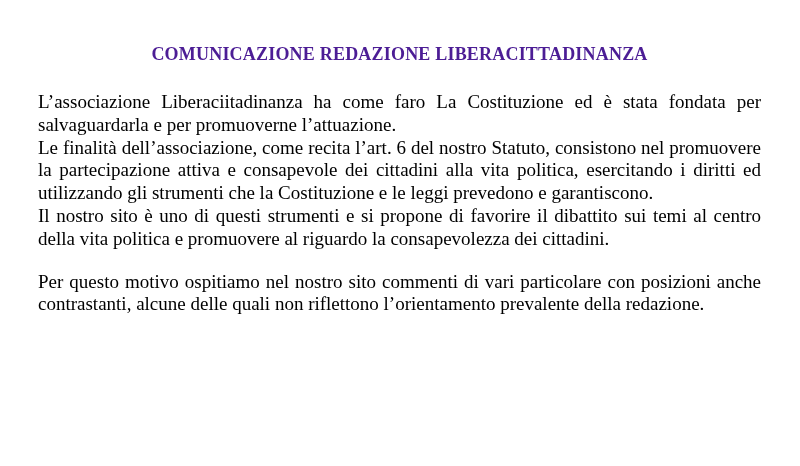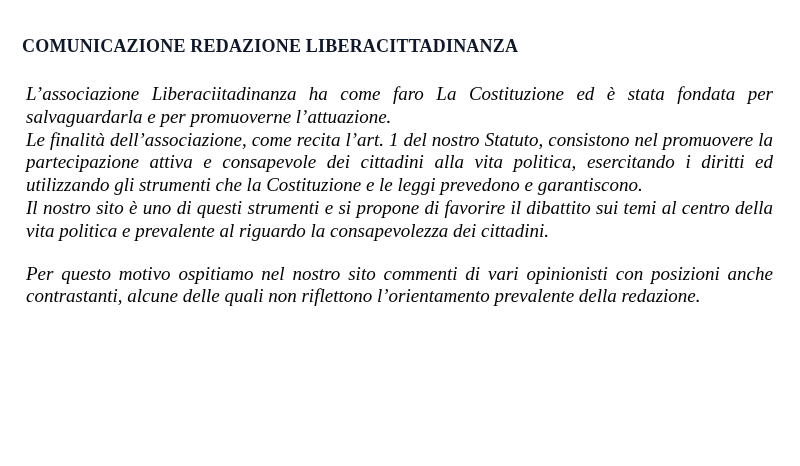--- a/index.html
+++ b/index.html
@@ -12,29 +12,29 @@
     width: 800px;
     height: 466px;
     box-sizing: border-box;
     background: #ffffff;
     color: #000000;
     font-family: "Liberation Serif", serif;
     padding: 36px 23px 0 22px;
     overflow: hidden;
   }
   .title {
-    margin: 0 0 26px 0;
+    margin: 8px 0 26px 0;
     font-size: 18px;
     font-weight: 700;
+    text-align: center;
     letter-spacing: 0.2px;
-    color: #0f172a;
+    color: #4c1d95;
   }
   .group {
-    margin: 4px;
-    font-style: italic;
+    margin: 16px;
   }
   .group + .group {
     margin-top: 20px;
   }
   .para {
     margin: 0;
     font-size: 19px;
     line-height: 22.8px;
     text-align: justify;
     color: #000000;
@@ -42,22 +42,22 @@
 </style>
 </head>
 <body>
 
 <div class="page">
 
   <h1 class="title">COMUNICAZIONE REDAZIONE LIBERACITTADINANZA</h1>
 
   <div class="group">
     <p class="para">L’associazione Liberaciitadinanza ha come faro La Costituzione ed è stata fondata per salvaguardarla e per promuoverne l’attuazione.</p>
-    <p class="para">Le finalità dell’associazione, come recita l’art. 1 del nostro Statuto, consistono nel promuovere la partecipazione attiva e consapevole dei cittadini alla vita politica, esercitando i diritti ed utilizzando gli strumenti che la Costituzione e le leggi prevedono e garantiscono.</p>
-    <p class="para">Il nostro sito è uno di questi strumenti e si propone di favorire il dibattito sui temi al centro della  vita politica e prevalente al riguardo la consapevolezza dei cittadini.</p>
+    <p class="para">Le finalità dell’associazione, come recita l’art. 6 del nostro Statuto, consistono nel promuovere la partecipazione attiva e consapevole dei cittadini alla vita politica, esercitando i diritti ed utilizzando gli strumenti che la Costituzione e le leggi prevedono e garantiscono.</p>
+    <p class="para">Il nostro sito è uno di questi strumenti e si propone di favorire il dibattito sui temi al centro della  vita politica e promuovere al riguardo la consapevolezza dei cittadini.</p>
   </div>
 
   <div class="group">
-    <p class="para">Per questo motivo ospitiamo nel nostro sito commenti di vari opinionisti con posizioni anche contrastanti, alcune delle quali  non riflettono l’orientamento prevalente della redazione.</p>
+    <p class="para">Per questo motivo ospitiamo nel nostro sito commenti di vari particolare con posizioni anche contrastanti, alcune delle quali  non riflettono l’orientamento prevalente della redazione.</p>
   </div>
 
 
 </div>
 
 </body></html>

